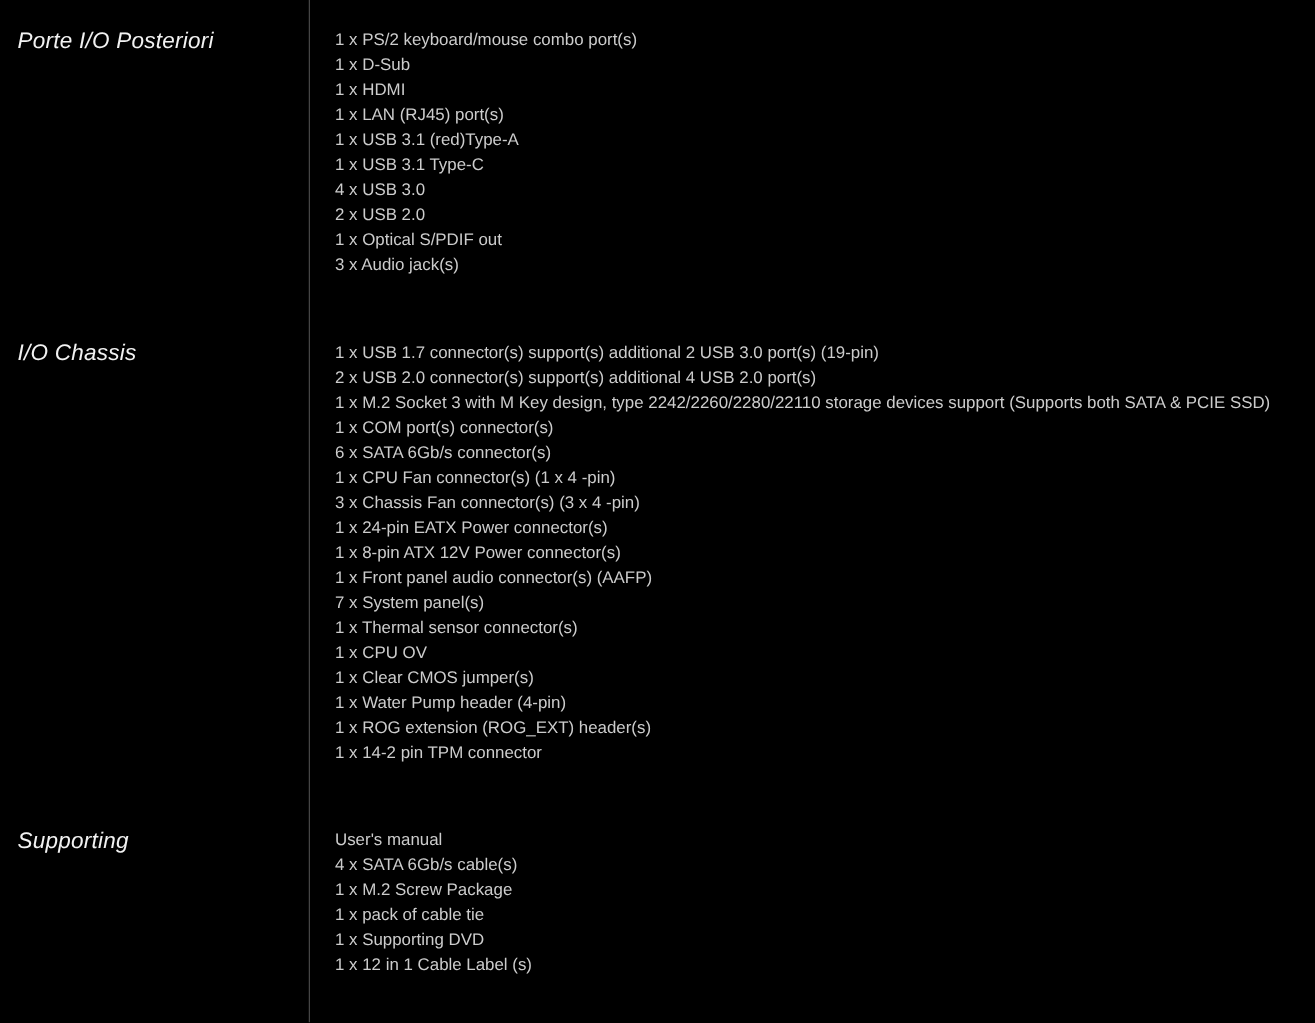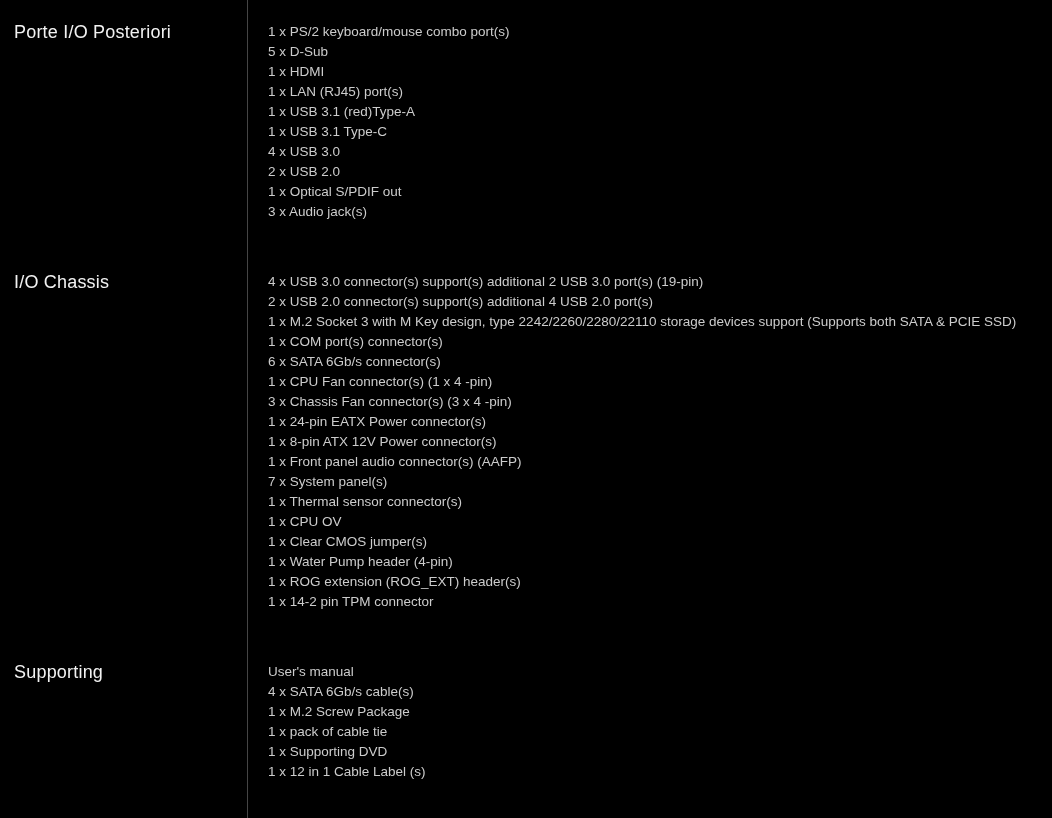--- a/index.html
+++ b/index.html
@@ -29,20 +29,21 @@
   }
   .spec-label {
     width: 247px;
     flex: 0 0 247px;
     padding: 22px 12px 0 14px;
     font-size: 18px;
     font-weight: 400;
     line-height: 20px;
     color: var(--header-color, #f2f2f2);
     letter-spacing: 0.2px;
+    font-style: italic;
   }
   .spec-values {
     flex: 1;
     padding: 22px 1px 28px 21px;
   }
   .spec-item {
     font-size: 13.5px;
     line-height: 20px;
     color: var(--item-color, #cccccc);
     white-space: nowrap;
@@ -51,36 +52,36 @@
 </head>
 <body>
 
 <div class="spec-table">
   <div class="vertical-divider"></div>
 
   <section class="spec-row">
     <h2 class="spec-label">Porte I/O Posteriori</h2>
     <div class="spec-values">
         <div class="spec-item">1 x PS/2 keyboard/mouse combo port(s)</div>
-        <div class="spec-item">5 x D-Sub</div>
+        <div class="spec-item">1 x D-Sub</div>
         <div class="spec-item">1 x HDMI</div>
         <div class="spec-item">1 x LAN (RJ45) port(s)</div>
         <div class="spec-item">1 x USB 3.1 (red)Type-A</div>
         <div class="spec-item">1 x USB 3.1 Type-C</div>
         <div class="spec-item">4 x USB 3.0</div>
         <div class="spec-item">2 x USB 2.0</div>
         <div class="spec-item">1 x Optical S/PDIF out</div>
         <div class="spec-item">3 x Audio jack(s)</div>
       </div>
   </section>
 
   <section class="spec-row">
     <h2 class="spec-label">I/O Chassis</h2>
     <div class="spec-values">
-        <div class="spec-item">4 x USB 3.0 connector(s) support(s) additional 2 USB 3.0 port(s) (19-pin)</div>
+        <div class="spec-item">1 x USB 1.7 connector(s) support(s) additional 2 USB 3.0 port(s) (19-pin)</div>
         <div class="spec-item">2 x USB 2.0 connector(s) support(s) additional 4 USB 2.0 port(s)</div>
         <div class="spec-item">1 x M.2 Socket 3 with M Key design, type 2242/2260/2280/22110 storage devices support (Supports both SATA &amp; PCIE SSD)</div>
         <div class="spec-item">1 x COM port(s) connector(s)</div>
         <div class="spec-item">6 x SATA 6Gb/s connector(s)</div>
         <div class="spec-item">1 x CPU Fan connector(s) (1 x 4 -pin)</div>
         <div class="spec-item">3 x Chassis Fan connector(s) (3 x 4 -pin)</div>
         <div class="spec-item">1 x 24-pin EATX Power connector(s)</div>
         <div class="spec-item">1 x 8-pin ATX 12V Power connector(s)</div>
         <div class="spec-item">1 x Front panel audio connector(s) (AAFP)</div>
         <div class="spec-item">7 x System panel(s)</div>

